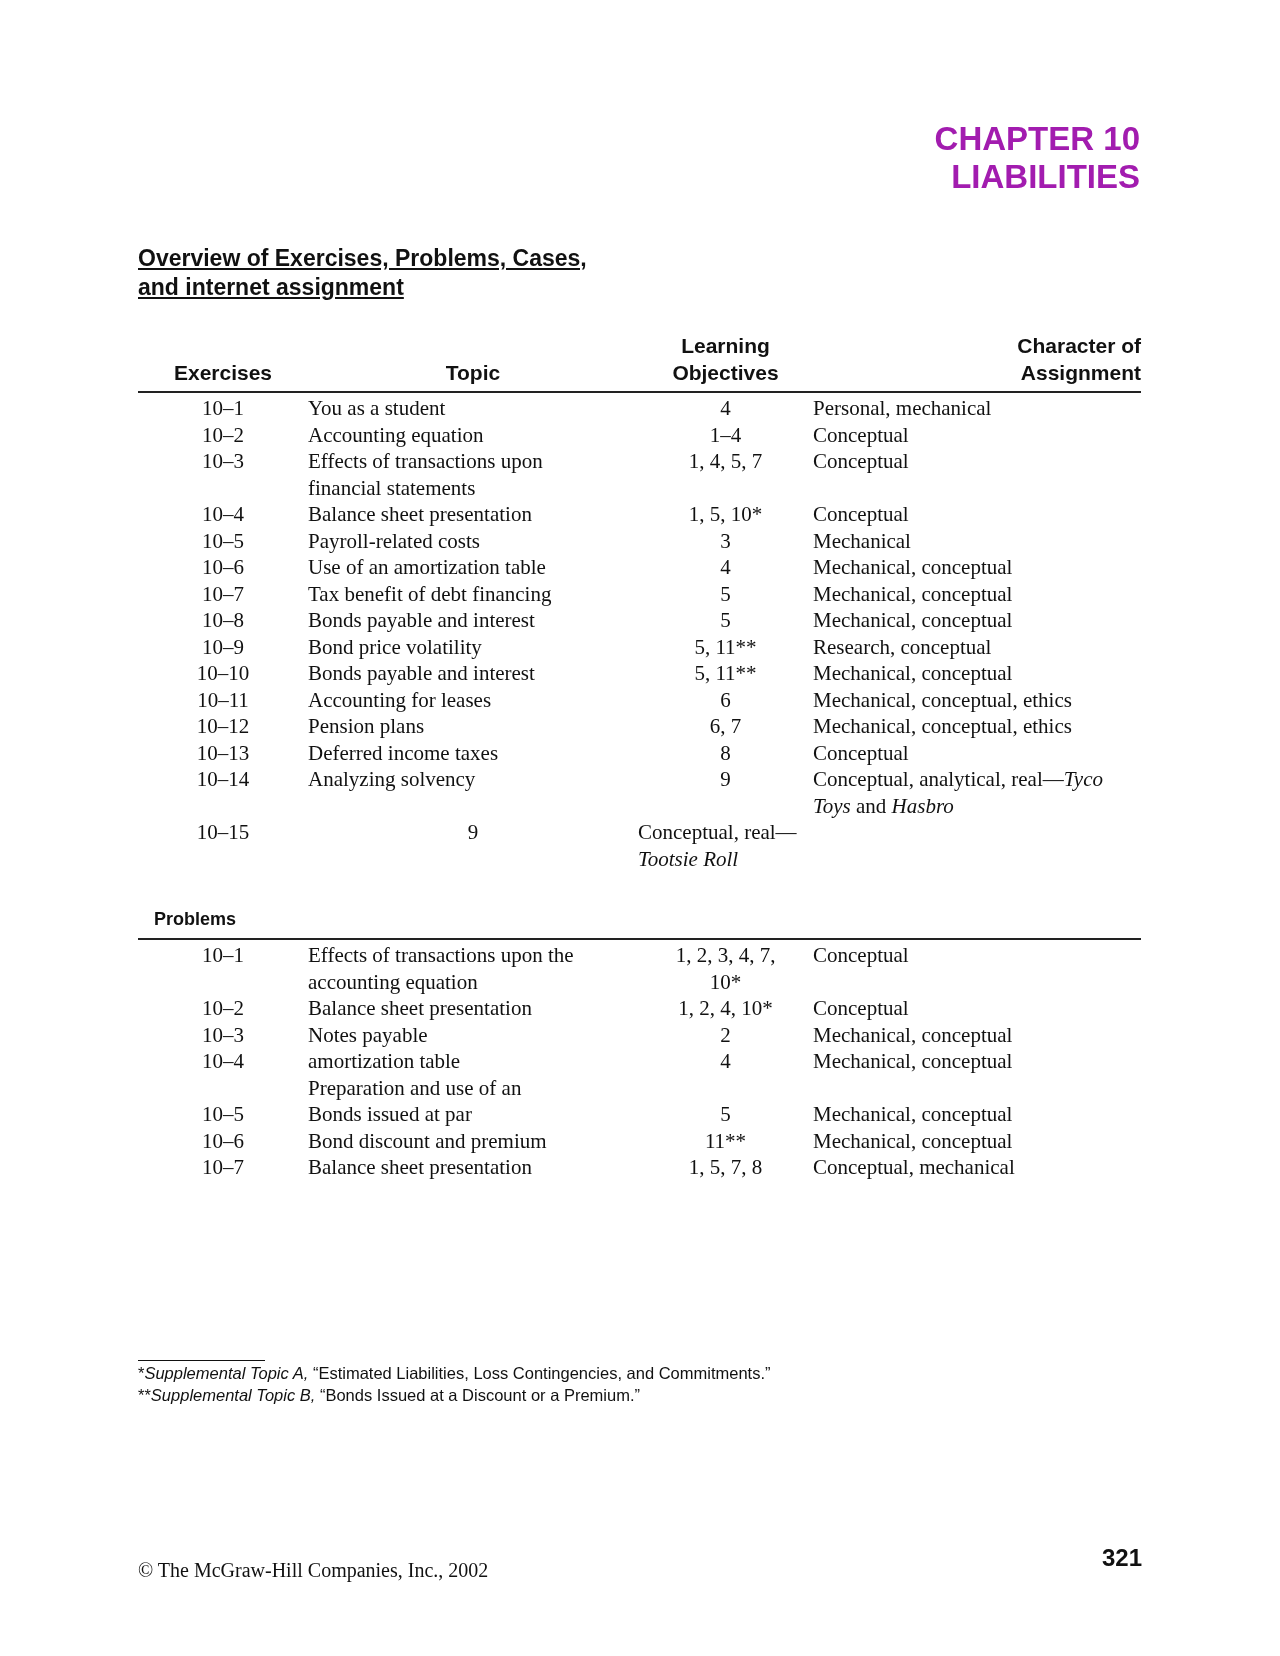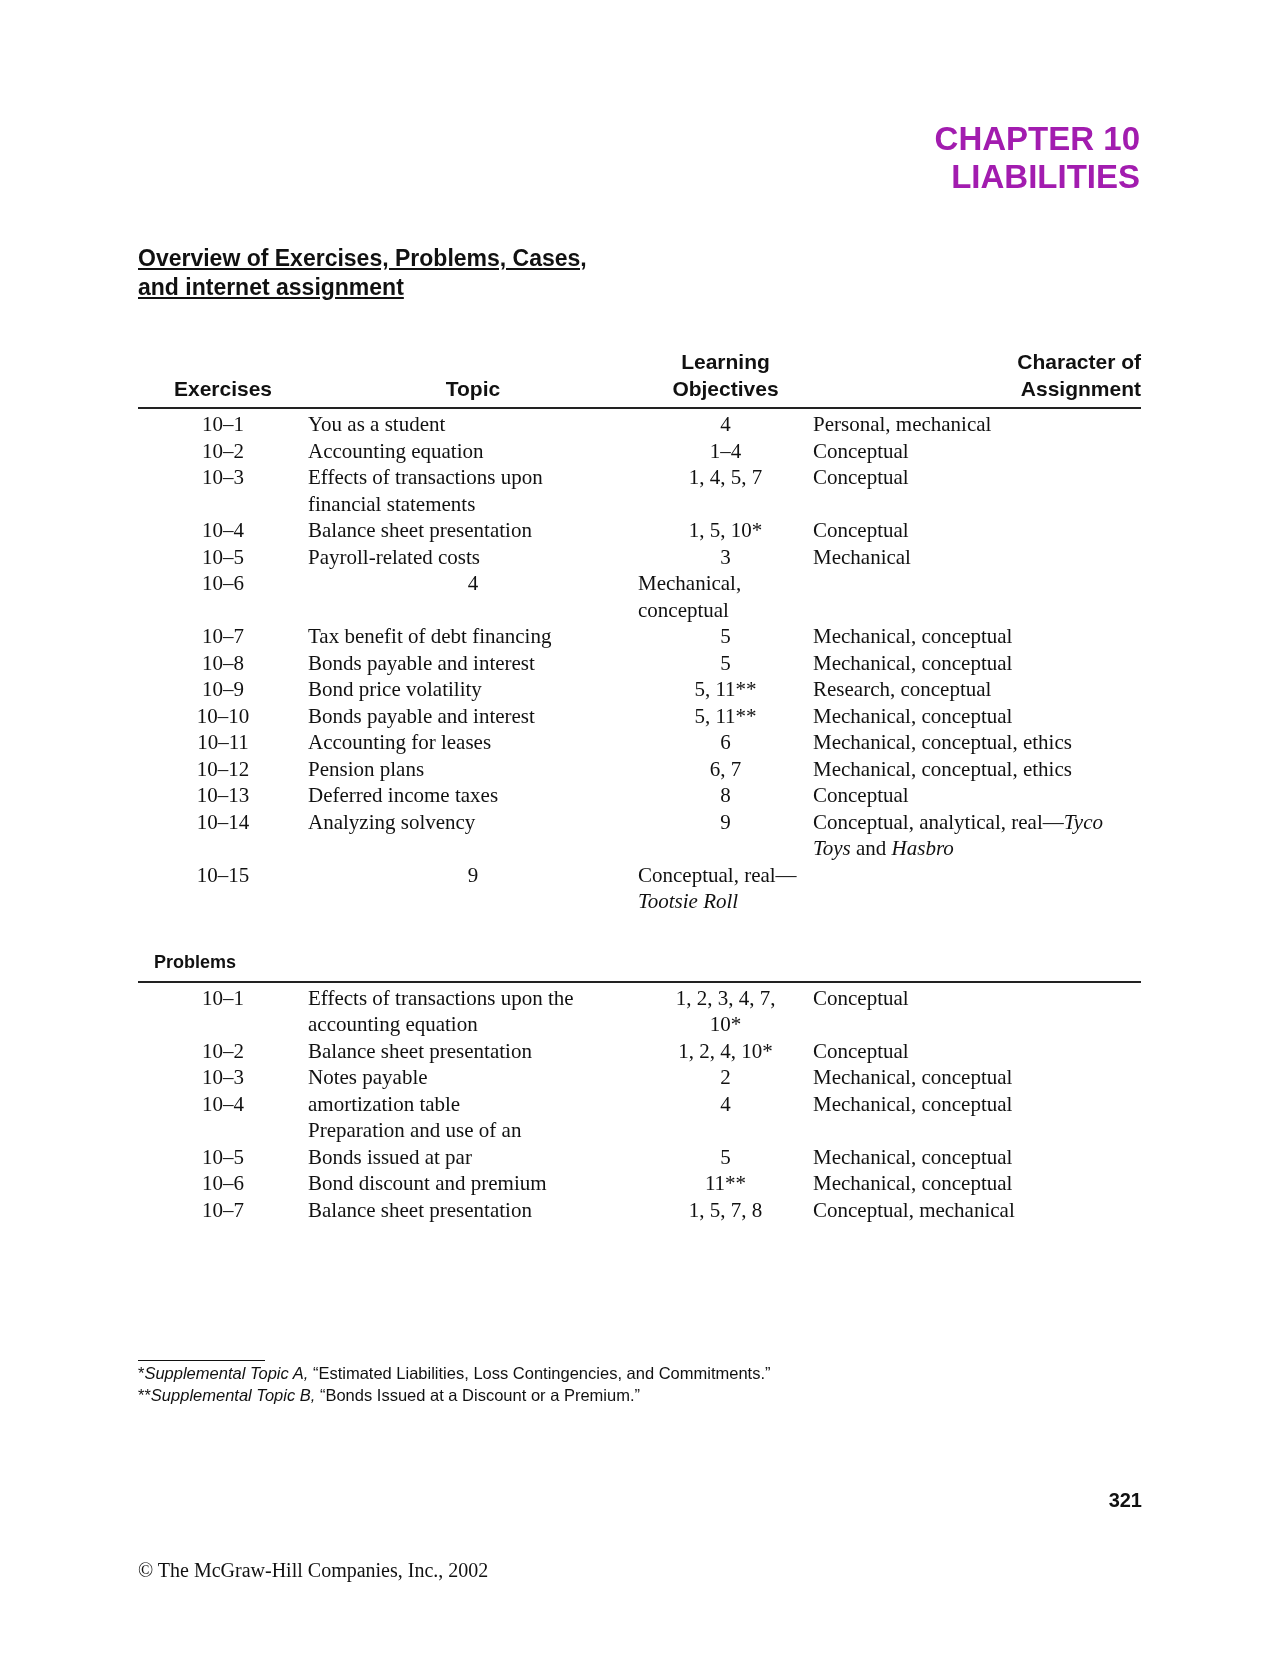--- a/index.html
+++ b/index.html
@@ -49,21 +49,21 @@
       font-family: "Liberation Sans", sans-serif;
       font-weight: bold;
       font-size: 21px;
       line-height: 27px;
       align-items: end;
       padding-bottom: 5px;
       border-bottom: 2px solid #222;
     }
     .hdr .c-ex { text-align: center; }
     .hdr .c-topic { text-align: center; }
-    .hdr .c-lo { text-align: center; margin-top: 16px; }
+    .hdr .c-lo { text-align: center; }
     .hdr .c-char { text-align: right; }
     .rows {
       font-size: 21px;
       line-height: 26.5px;
     }
     .row {
       display: grid;
       grid-template-columns: 170px 330px 175px 328px;
       align-items: start;
     }
@@ -105,24 +105,24 @@
     .footer-left {
       position: absolute;
       left: 138px;
       top: 1557px;
       font-size: 20px;
       line-height: 26px;
     }
     .footer-right {
       position: absolute;
       right: 138px;
-      top: 1487px;
+      top: 1545px;
       font-family: "Liberation Sans", sans-serif;
       font-weight: bold;
-      font-size: 20px;
+      font-size: 24px;
       line-height: 26px;
     }
     .it { font-style: italic; }
   </style>
 </head>
 <body>
 
 <div class="chapter-head">
   <div>CHAPTER 10</div>
   <div>LIABILITIES</div>
@@ -204,20 +204,23 @@
         </div>
         <div class="c-lo">
           <div>3</div>
         </div>
         <div class="c-char">
           <div><span>Mechanical</span></div>
         </div>
       </div>
       <div class="row">
         <div class="c-ex">10–6</div>
+        <div class="c-topic">
+          <div>Use of an amortization table</div>
+        </div>
         <div class="c-lo">
           <div>4</div>
         </div>
         <div class="c-char">
           <div><span>Mechanical, conceptual</span></div>
         </div>
       </div>
       <div class="row">
         <div class="c-ex">10–7</div>
         <div class="c-topic">

